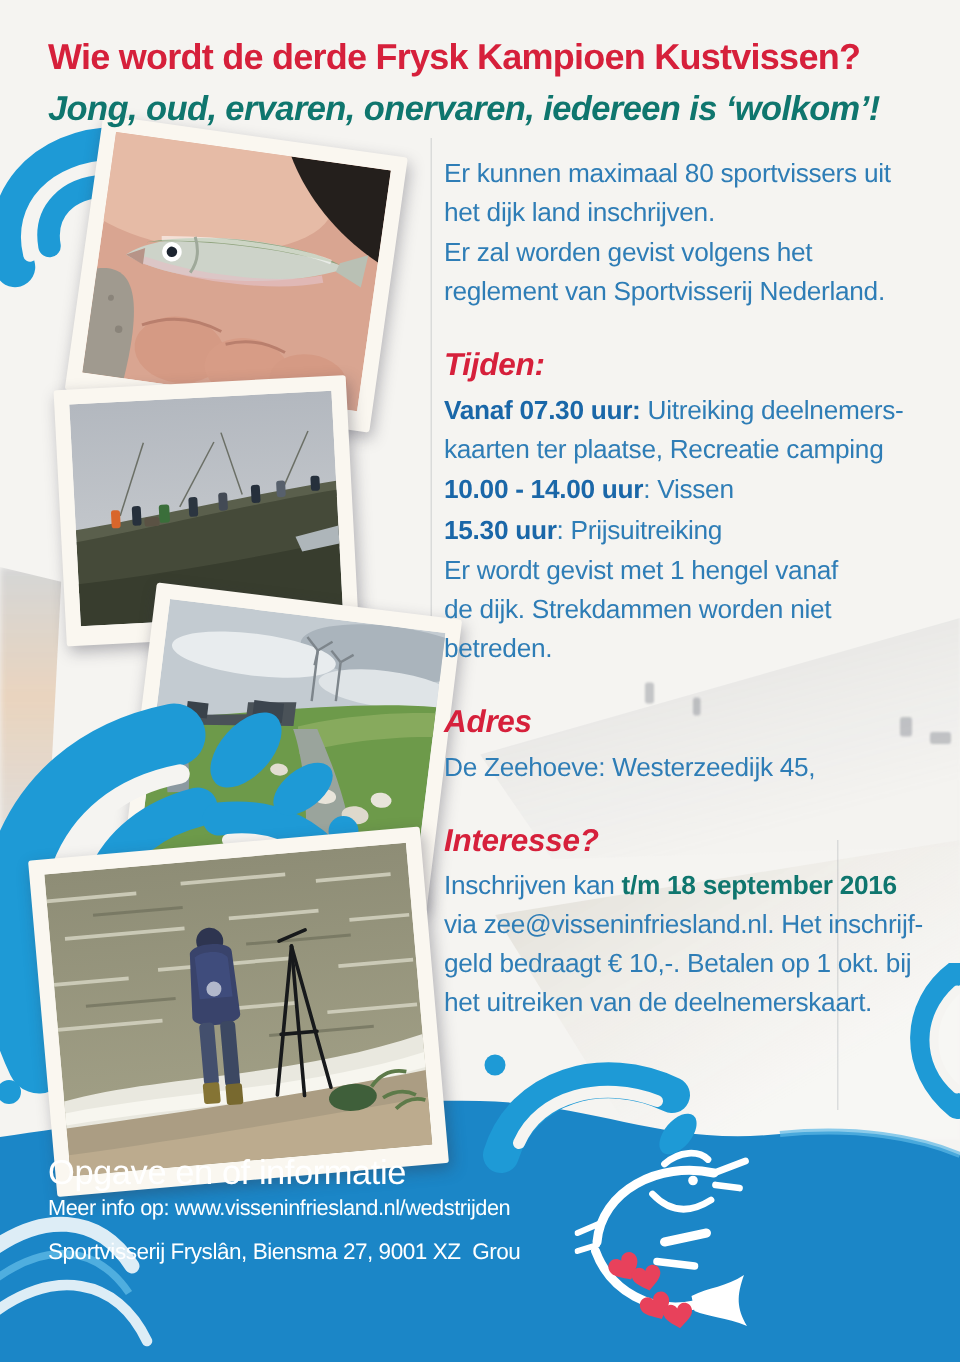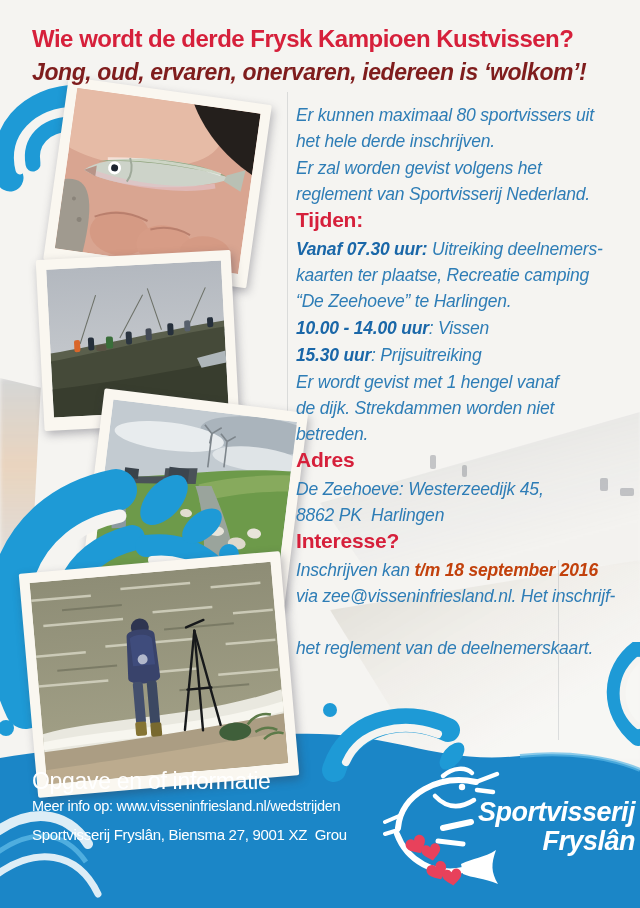--- a/index.html
+++ b/index.html
@@ -14,41 +14,41 @@
   .bg-left{left:0;top:378px;width:48px;height:195px;
     background:linear-gradient(180deg, rgba(120,125,135,.25), rgba(205,130,60,.28) 45%, rgba(120,125,135,.18));
     filter:blur(2px);clip-path:polygon(0 0,85% 5%,65% 100%,0 100%);}
   .bg-beach{right:0;top:560px;width:310px;height:200px;
     background:linear-gradient(150deg, rgba(205,200,190,.55) 0%, rgba(235,232,226,.5) 40%, rgba(255,255,255,.25) 75%);
     clip-path:polygon(0 25%,100% 0,100% 100%,30% 100%);filter:blur(1px);}
   .bg-line{position:absolute;width:1px;background:rgba(110,120,132,.20);}
   
   .head{position:absolute;left:32px;top:24px;width:590px;z-index:12;}
   .title{font-size:24px;font-weight:700;color:#d6203b;letter-spacing:-.5px;line-height:30px;}
-  .subtitle{font-size:23px;font-weight:700;font-style:italic;color:#7f1d1d;letter-spacing:-.4px;line-height:30px;margin-top:3px;}
+  .subtitle{font-size:23px;font-weight:700;font-style:italic;color:#0f766e;letter-spacing:-.4px;line-height:30px;margin-top:3px;}
   
   .polaroid{position:absolute;background:#faf7f0;padding:10px 10px 13px 10px;
     box-shadow:2px 4px 10px rgba(50,50,65,.35);border-radius:2px;}
   .polaroid svg{display:block;}
   .p1{left:55px;top:90px;z-index:3;transform:rotate(8deg);}
   .p2{left:40px;top:255px;z-index:4;transform:rotate(-3deg);}
   .p3{left:92px;top:400px;z-index:5;transform:rotate(7deg);}
   .p4{left:28px;top:562px;z-index:9;transform:rotate(-5deg);}
   
   .splash{position:absolute;pointer-events:none;}
   .sA{left:-8px;top:78px;z-index:2;}
   .sB{left:-14px;top:428px;z-index:6;}
   .sD{left:318px;top:682px;z-index:9;}
   .sE{left:594px;top:642px;z-index:7;}
   
   .col{position:absolute;left:296px;top:102px;width:344px;z-index:12;}
-  .line{font-size:17.5px;line-height:26px;color:#2e7db6;letter-spacing:-.2px;white-space:pre;font-style:italic;}
+  .line{font-size:17.5px;line-height:26px;color:#2e7db6;letter-spacing:-.2px;white-space:pre;}
   .b{font-weight:700;color:#1a67a8;}
-  .rb{font-weight:700;color:#c2410c;text-align:center;}
-  .h3{font-size:21px;font-weight:700;color:#d6203b;line-height:26px;margin-top:0;margin-bottom:3px;letter-spacing:-.2px;}
+  .rb{font-weight:700;color:#0f766e;text-align:center;}
+  .h3{font-size:21px;font-weight:700;color:#d6203b;line-height:26px;margin-top:24px;margin-bottom:3px;letter-spacing:-.2px;font-style:italic;}
   .mt{margin-top:1px;}
   
   .footer-svg{position:absolute;left:0;top:710px;z-index:8;}
   .ftext{position:absolute;left:32px;top:766px;z-index:12;color:#fff;}
   .fh{font-size:23px;font-weight:400;letter-spacing:-.3px;line-height:30px;}
   .fl{font-size:14.5px;line-height:20px;letter-spacing:-.3px;white-space:pre;}
   .faddr{font-size:15px;line-height:20px;letter-spacing:-.3px;margin-top:9px;white-space:pre;}
   .logo{position:absolute;left:383px;top:764px;z-index:12;}
   .logotext{position:absolute;left:455px;top:798px;width:180px;z-index:12;text-align:right;
     color:#fff;font-weight:700;font-style:italic;font-size:27px;line-height:29px;letter-spacing:-.5px;}
@@ -220,34 +220,34 @@
       <path d="M205,160 q10,-12 24,-8 M212,168 q12,-6 22,0 M220,176 q10,-8 20,-4" fill="none" stroke="#5d7a49" stroke-width="2.5"></path>
     </svg>
   </div>
 
   <div class="head">
     <div class="title">Wie wordt de derde Frysk Kampioen Kustvissen?</div>
     <div class="subtitle">Jong, oud, ervaren, onervaren, iedereen is ‘wolkom’!</div>
   </div>
 
   <div class="col">
-    <div class="line"><span>Er kunnen maximaal 80 sportvissers uit</span><br><span>het hele derde inschrijven.</span></div>
+    <div class="line"><span>Er kunnen maximaal 80 sportvissers uit</span><br><span>het dijk land inschrijven.</span></div>
     <div class="line mt"><span>Er zal worden gevist volgens het</span><br><span>reglement van Sportvisserij Nederland.</span></div>
 
     <div class="h3">Tijden:</div>
-    <div class="line"><span class="b">Vanaf 07.30 uur:</span><span> Uitreiking deelnemers-</span><br><span>kaarten ter plaatse, Recreatie camping</span><br><span>“De Zeehoeve” te Harlingen.</span></div>
+    <div class="line"><span class="b">Vanaf 07.30 uur:</span><span> Uitreiking deelnemers-</span><br><span>kaarten ter plaatse, Recreatie camping</span><br></div>
     <div class="line mt"><span class="b">10.00 - 14.00 uur</span><span>: Vissen</span></div>
     <div class="line mt"><span class="b">15.30 uur</span><span>: Prijsuitreiking</span></div>
     <div class="line mt"><span>Er wordt gevist met 1 hengel vanaf</span><br><span>de dijk. Strekdammen worden niet</span><br><span>betreden.</span></div>
 
     <div class="h3">Adres</div>
-    <div class="line"><span>De Zeehoeve: Westerzeedijk 45,</span><br><span>8862 PK  Harlingen</span></div>
+    <div class="line"><span>De Zeehoeve: Westerzeedijk 45,</span><br></div>
 
     <div class="h3">Interesse?</div>
-    <div class="line"><span>Inschrijven kan </span><span class="rb">t/m 18 september 2016</span><br><span>via zee@visseninfriesland.nl. Het inschrijf-</span><br><br><span>het reglement van de deelnemerskaart.</span></div>
+    <div class="line"><span>Inschrijven kan </span><span class="rb">t/m 18 september 2016</span><br><span>via zee@visseninfriesland.nl. Het inschrijf-</span><br><span>geld bedraagt € 10,-. Betalen op 1 okt. bij</span><br><span>het uitreiken van de deelnemerskaart.</span></div>
   </div>
 
   <svg class="splash sD" width="150" height="105" viewBox="0 0 150 105">
     <path d="M16,88 C30,42 84,26 130,48" fill="none" stroke="#1e9ad6" stroke-width="24" stroke-linecap="round"></path>
     <path d="M28,80 C42,48 84,38 120,52" fill="none" stroke="#f5f4f1" stroke-width="8" stroke-linecap="round"></path>
     <ellipse cx="134" cy="74" rx="9" ry="16" transform="rotate(40 134 74)" fill="#1e9ad6"></ellipse>
     <circle cx="12" cy="28" r="7" fill="#1e9ad6"></circle>
   </svg>
 
   <svg class="splash sE" width="46" height="105" viewBox="0 0 46 105">
@@ -284,18 +284,14 @@
       <path d="M2,58 L16,52 M2,70 L15,66" stroke-width="4"></path>
     </g>
     <path d="M78,100 C90,94 101,94 113,86 C108,100 108,108 115,120 C101,114 89,114 80,110 Z" fill="#ffffff"></path>
     <g fill="#e8415b">
       <path transform="translate(33,80) rotate(-28) scale(0.78)" d="M0,-5 C-3,-12 -13,-10 -13,-2 C-13,4 -6,8 0,13 C6,8 13,4 13,-2 C13,-10 3,-12 0,-5 Z"></path>
       <path transform="translate(48,87) rotate(-12) scale(0.74)" d="M0,-5 C-3,-12 -13,-10 -13,-2 C-13,4 -6,8 0,13 C6,8 13,4 13,-2 C13,-10 3,-12 0,-5 Z"></path>
       <path transform="translate(54,106) rotate(-24) scale(0.78)" d="M0,-5 C-3,-12 -13,-10 -13,-2 C-13,4 -6,8 0,13 C6,8 13,4 13,-2 C13,-10 3,-12 0,-5 Z"></path>
       <path transform="translate(69,112) rotate(-8) scale(0.74)" d="M0,-5 C-3,-12 -13,-10 -13,-2 C-13,4 -6,8 0,13 C6,8 13,4 13,-2 C13,-10 3,-12 0,-5 Z"></path>
     </g>
   </svg>
-  <div class="logotext">
-    <span>Sportvisserij</span><br>
-    <span>Fryslân</span>
-  </div>
 
 </div>
 
 </body></html>

